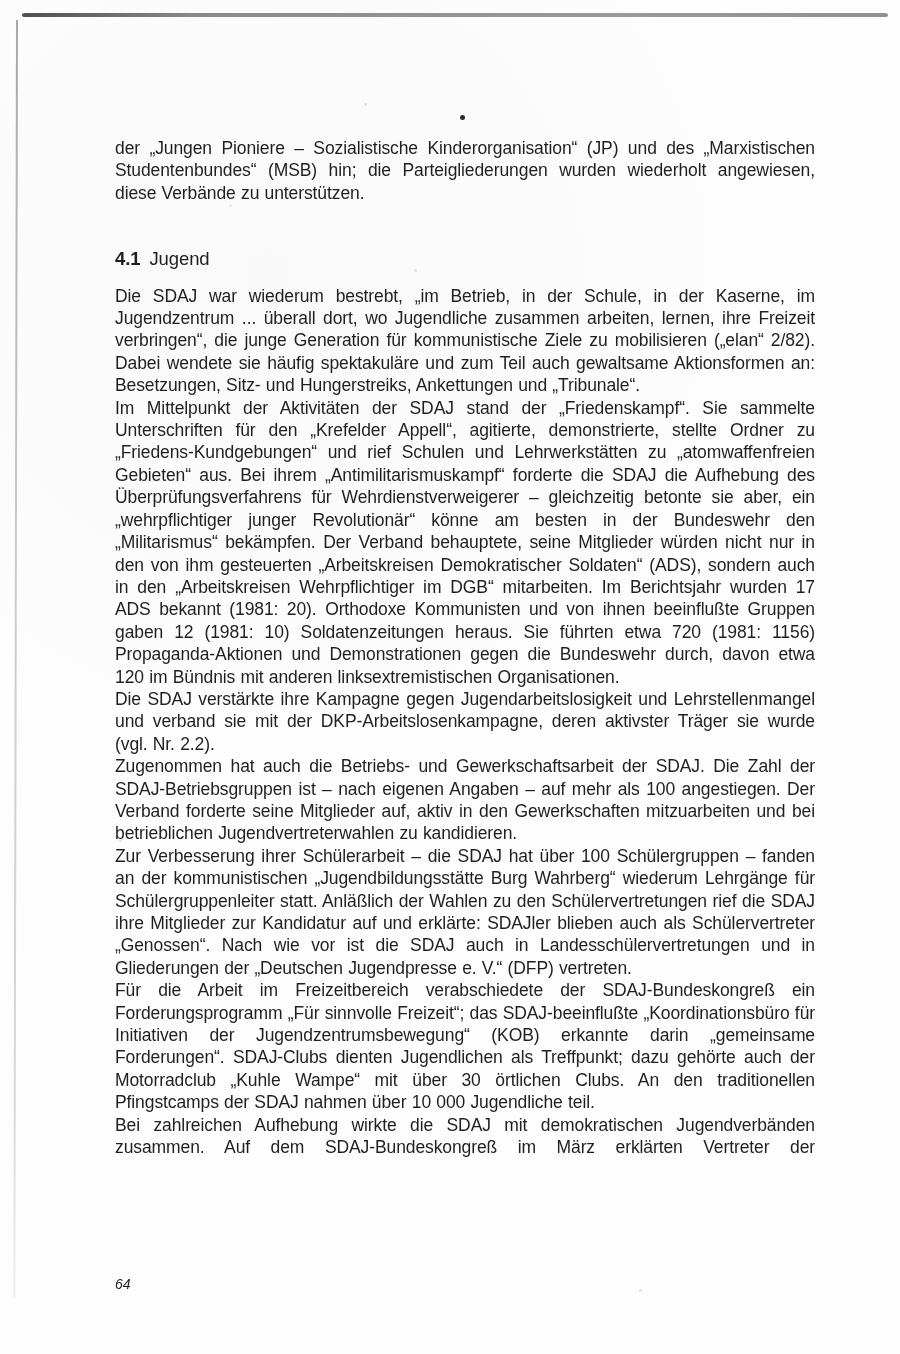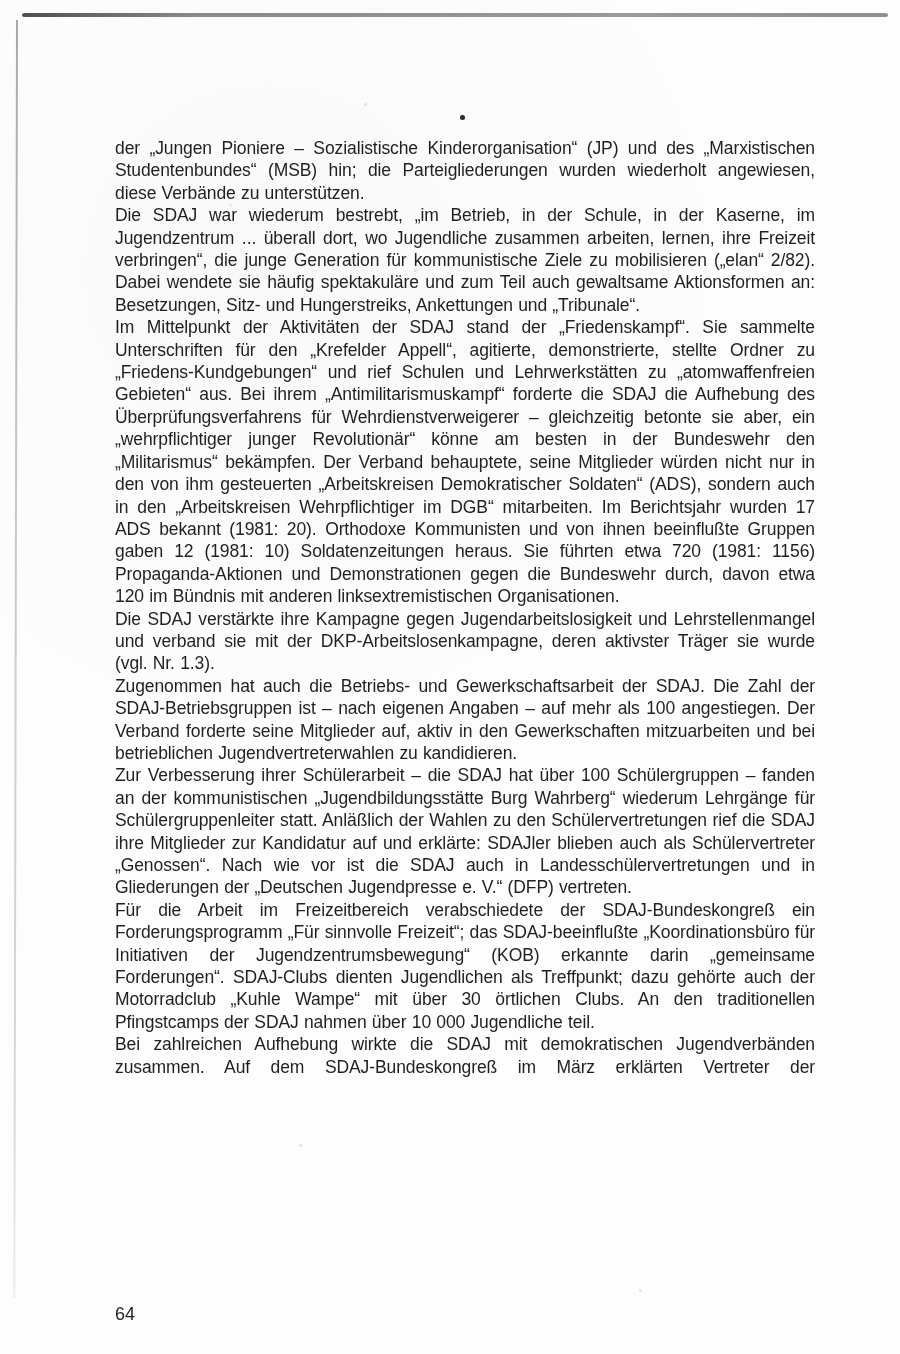--- a/index.html
+++ b/index.html
@@ -76,45 +76,49 @@
     margin: 44px 0 14px 0;
     font-size: 18.5px;
     font-weight: normal;
     line-height: 22.4px;
     text-align: left;
   }
   .heading .hnum { font-weight: bold; margin-right: 9px; }
   .para.continues { text-align-last: justify; }
   .page-number {
     position: absolute;
-    left: 115px; top: 1304px;
-    font-size: 18px;
+    left: 115px; top: 1276px;
+    font-size: 14px;
     color: #222;
+    font-style: italic;
   }
 </style>
 </head>
 <body>
 
 <div class="page">
 
   <div class="scan-line-top"></div>
   <div class="scan-line-left"></div>
   <div class="speckles"></div>
   <div class="print-dot"></div>
 
   <div class="content">
 
     <p class="para">der „Jungen Pioniere – Sozialistische Kinderorganisation“ (JP) und des „Marxistischen Studentenbundes“ (MSB) hin; die Parteigliederungen wurden wiederholt angewiesen, diese Verbände zu unterstützen.</p>
 
+    <h2 class="heading">
+      <span class="hnum">4.1</span><span class="htitle">Jugend</span>
+    </h2>
 
     <p class="para">Die SDAJ war wiederum bestrebt, „im Betrieb, in der Schule, in der Kaserne, im Jugendzentrum ... überall dort, wo Jugendliche zusammen arbeiten, lernen, ihre Freizeit verbringen“, die junge Generation für kommunistische Ziele zu mobilisieren („elan“ 2/82). Dabei wendete sie häufig spektakuläre und zum Teil auch gewaltsame Aktionsformen an: Besetzungen, Sitz- und Hungerstreiks, Ankettungen und „Tribunale“.</p>
 
     <p class="para">Im Mittelpunkt der Aktivitäten der SDAJ stand der „Friedenskampf“. Sie sammelte Unterschriften für den „Krefelder Appell“, agitierte, demonstrierte, stellte Ordner zu „Friedens-Kundgebungen“ und rief Schulen und Lehrwerkstätten zu „atomwaffenfreien Gebieten“ aus. Bei ihrem „Antimilitarismuskampf“ forderte die SDAJ die Aufhebung des Überprüfungsverfahrens für Wehrdienstverweigerer – gleichzeitig betonte sie aber, ein „wehrpflichtiger junger Revolutionär“ könne am besten in der Bundeswehr den „Militarismus“ bekämpfen. Der Verband behauptete, seine Mitglieder würden nicht nur in den von ihm gesteuerten „Arbeitskreisen Demokratischer Soldaten“ (ADS), sondern auch in den „Arbeitskreisen Wehrpflichtiger im DGB“ mitarbeiten. Im Berichtsjahr wurden 17 ADS bekannt (1981: 20). Orthodoxe Kommunisten und von ihnen beeinflußte Gruppen gaben 12 (1981: 10) Soldatenzeitungen heraus. Sie führten etwa 720 (1981: 1156) Propaganda-Aktionen und Demonstrationen gegen die Bundeswehr durch, davon etwa 120 im Bündnis mit anderen linksextremistischen Organisationen.</p>
 
-    <p class="para">Die SDAJ verstärkte ihre Kampagne gegen Jugendarbeitslosigkeit und Lehrstellenmangel und verband sie mit der DKP-Arbeitslosenkampagne, deren aktivster Träger sie wurde (vgl. Nr. 1.3).</p>
+    <p class="para">Die SDAJ verstärkte ihre Kampagne gegen Jugendarbeitslosigkeit und Lehrstellenmangel und verband sie mit der DKP-Arbeitslosenkampagne, deren aktivster Träger sie wurde (vgl. Nr. 2.2).</p>
 
     <p class="para">Zugenommen hat auch die Betriebs- und Gewerkschaftsarbeit der SDAJ. Die Zahl der SDAJ-Betriebsgruppen ist – nach eigenen Angaben – auf mehr als 100 angestiegen. Der Verband forderte seine Mitglieder auf, aktiv in den Gewerkschaften mitzuarbeiten und bei betrieblichen Jugendvertreterwahlen zu kandidieren.</p>
 
     <p class="para">Zur Verbesserung ihrer Schülerarbeit – die SDAJ hat über 100 Schülergruppen – fanden an der kommunistischen „Jugendbildungsstätte Burg Wahrberg“ wiederum Lehrgänge für Schülergruppenleiter statt. Anläßlich der Wahlen zu den Schülervertretungen rief die SDAJ ihre Mitglieder zur Kandidatur auf und erklärte: SDAJler blieben auch als Schülervertreter „Genossen“. Nach wie vor ist die SDAJ auch in Landesschülervertretungen und in Gliederungen der „Deutschen Jugendpresse e. V.“ (DFP) vertreten.</p>
 
     <p class="para">Für die Arbeit im Freizeitbereich verabschiedete der SDAJ-Bundeskongreß ein Forderungsprogramm „Für sinnvolle Freizeit“; das SDAJ-beeinflußte „Koordinationsbüro für Initiativen der Jugendzentrumsbewegung“ (KOB) erkannte darin „gemeinsame Forderungen“. SDAJ-Clubs dienten Jugendlichen als Treffpunkt; dazu gehörte auch der Motorradclub „Kuhle Wampe“ mit über 30 örtlichen Clubs. An den traditionellen Pfingstcamps der SDAJ nahmen über 10 000 Jugendliche teil.</p>
 
     <p class="para continues">Bei zahlreichen Aufhebung wirkte die SDAJ mit demokratischen Jugendverbänden zusammen. Auf dem SDAJ-Bundeskongreß im März erklärten Vertreter der</p>
 
   </div>

